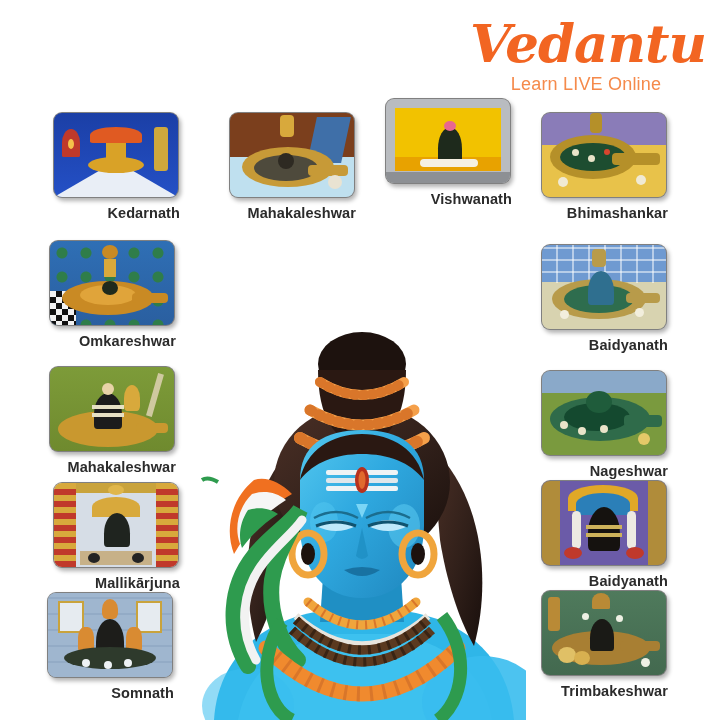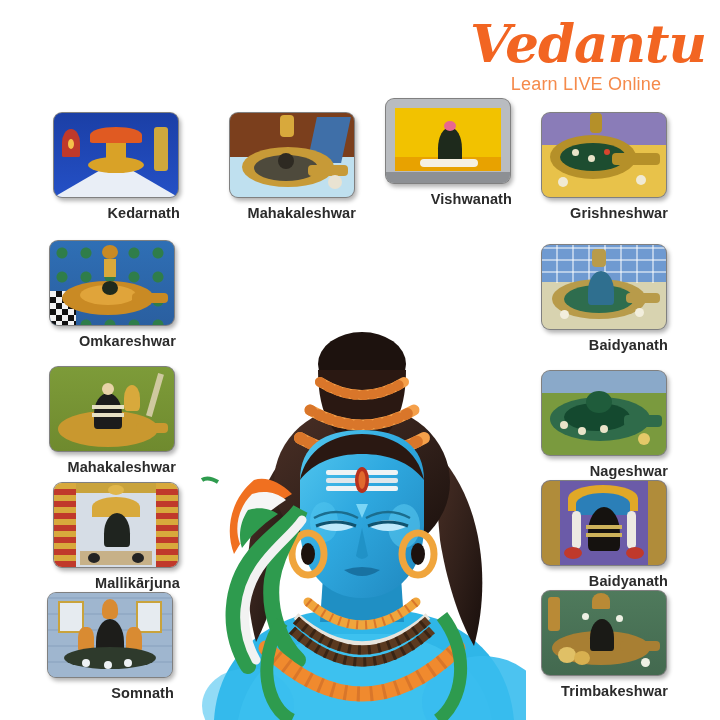--- a/index.html
+++ b/index.html
@@ -207,21 +207,21 @@
       <div class="ovalbase" style="left:8px;top:22px;width:86px;height:44px;background:#b59029;"></div>
       <div class="ovalbase" style="left:18px;top:30px;width:66px;height:28px;background:#1d4d30;"></div>
       <div class="spout" style="left:70px;top:40px;width:48px;height:12px;background:#b59029;"></div>
       <div class="bar" style="left:48px;top:0;width:12px;height:20px;background:#b59029;border-radius:4px;"></div>
       <div class="dot" style="left:30px;top:36px;width:7px;height:7px;background:#e9e4c9;"></div>
       <div class="dot" style="left:46px;top:42px;width:7px;height:7px;background:#e9e4c9;"></div>
       <div class="dot" style="left:62px;top:36px;width:6px;height:6px;background:#d8452e;"></div>
       <div class="dot" style="left:16px;bottom:10px;width:10px;height:10px;background:#f0ead4;"></div>
       <div class="dot" style="right:20px;bottom:12px;width:10px;height:10px;background:#f0ead4;"></div>
     </div>
-    <span class="cap">Grishneshwar</span>
+    <span class="cap">Bhimashankar</span>
   </div>
 
   <div class="cell" style="left:540px;top:244px;">
     <div class="thumb">
       <div class="t-bg" style="background:linear-gradient(#6f9ad1 0 44%,#d8d3b0 44% 100%);"></div>
       <div class="bar" style="left:0;top:0;width:100%;height:38px;background:
         repeating-linear-gradient(90deg,transparent 0 14px,rgba(255,255,255,.5) 14px 16px),
         repeating-linear-gradient(0deg,transparent 0 10px,rgba(255,255,255,.5) 10px 12px);"></div>
       <div class="ovalbase" style="left:10px;top:34px;width:94px;height:40px;background:#b89b4a;"></div>
       <div class="ovalbase" style="left:22px;top:40px;width:70px;height:28px;background:#2e6d4e;"></div>

